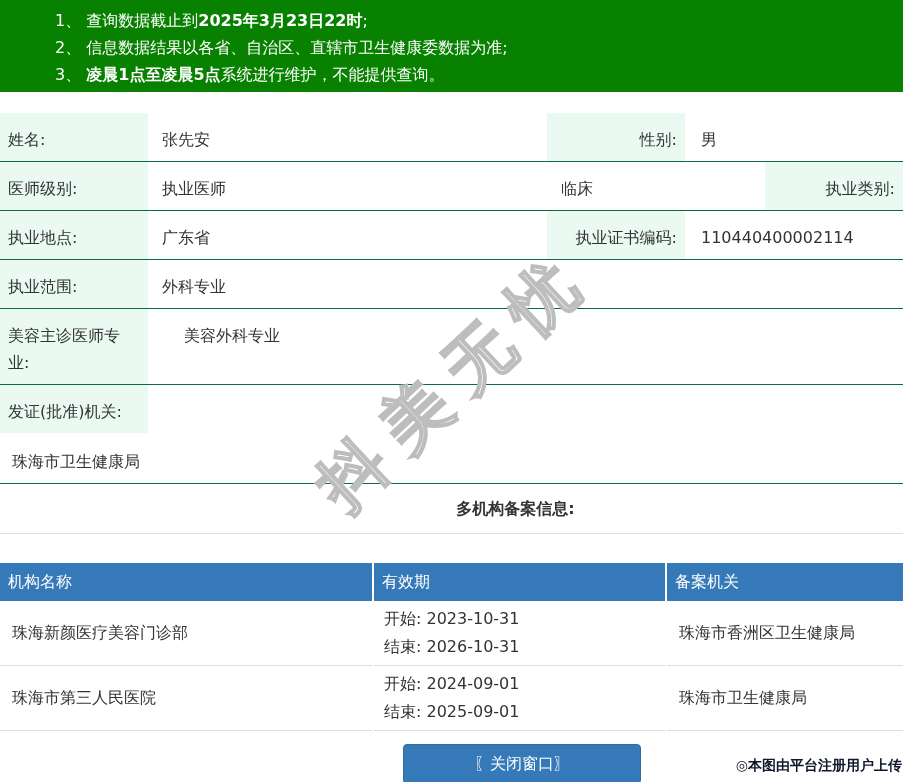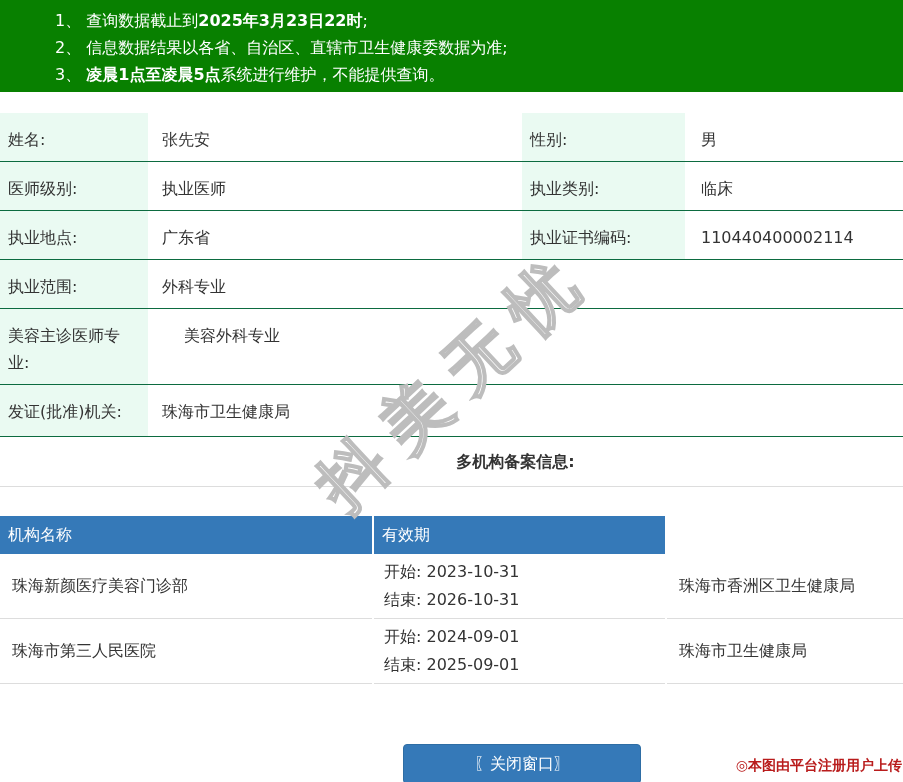--- a/index.html
+++ b/index.html
@@ -10,25 +10,25 @@
   }
   
   .banner{height:92px;background:#088000;box-sizing:border-box;padding-top:7px;}
   .banner-line{color:#fff;font-size:16px;line-height:27px;padding-left:55px;white-space:nowrap;}
   .banner-line .b{font-weight:bold;}
   
   .info-table{margin-top:21px;}
   .irow{display:flex;gap:2px;border-bottom:1px solid #0c6b40;background:#fff;
         box-sizing:border-box;align-items:stretch;min-height:47px;}
   .irow.tall{min-height:66px;gap:24px;}
-  .irow.last{min-height:52px;}
+  .irow.last{min-height:52px;flex-direction:column;}
   .cell{box-sizing:border-box;font-size:16px;color:#333;padding:13px 8px 8px 8px;line-height:27px;}
   .lbl{width:148px;flex:none;background:#eafaf2;}
   .val{flex:1;padding-left:12px;}
-  .lbl2{width:163px;flex:none;background:#eafaf2;}
+  .lbl2{width:138px;flex:none;background:#eafaf2;text-align:right;}
   .val2{width:216px;flex:none;padding-left:14px;}
   
   .section-title{margin-top:15px;text-align:center;transform:translateX(64px);
                  font-weight:bold;font-size:16px;color:#333;line-height:19px;}
   .divider{margin-top:15px;border-top:1px solid #ddd;height:0;}
   
   .record-table{margin-top:29px;}
   .rt-header{display:flex;gap:2px;background:#fff;}
   .rt-h{box-sizing:border-box;background:#3579b8;color:#fff;font-size:16px;
         height:38px;line-height:38px;padding-left:8px;}
@@ -38,21 +38,21 @@
   .rt-row{display:flex;gap:2px;background:#fff;}
   .rt-cell{box-sizing:border-box;border-bottom:1px solid #ddd;min-height:65px;
            font-size:16px;color:#333;display:flex;flex-direction:column;
            justify-content:center;padding-left:12px;}
   .rt-cell.validity{padding-left:10px;line-height:28px;}
   
   .close-btn{position:absolute;left:403px;top:744px;width:238px;height:40px;
              background:#3579b8;border:1px solid #2e6da4;border-radius:4px;
              color:#fff;font-size:16px;font-family:inherit;cursor:pointer;}
   
-  .credit{position:absolute;right:1px;top:757px;font-size:14px;font-weight:bold;color:#b91c1c;
+  .credit{position:absolute;right:1px;top:757px;font-size:14px;font-weight:bold;color:#0f172a;
           text-shadow:-1px -1px 0 #fff,1px -1px 0 #fff,-1px 1px 0 #fff,1px 1px 0 #fff;}
   
   .watermark{position:absolute;left:245px;top:335px;width:420px;height:90px;line-height:90px;
              text-align:center;transform:rotate(-43deg);font-size:66px;font-weight:bold;
              letter-spacing:20px;color:rgba(255,255,255,0.95);
              -webkit-text-stroke:2px #bdbdbd;z-index:10;pointer-events:none;white-space:nowrap;}
 </style>
 </head>
 <body>
 
@@ -67,22 +67,22 @@
   <div class="info-table">
     <div class="irow">
       <div class="cell lbl">姓名:</div>
       <div class="cell val">张先安</div>
       <div class="cell lbl2">性别:</div>
       <div class="cell val2">男</div>
     </div>
     <div class="irow">
       <div class="cell lbl">医师级别:</div>
       <div class="cell val">执业医师</div>
+      <div class="cell val2">临床</div>
       <div class="cell lbl2">执业类别:</div>
-      <div class="cell val2">临床</div>
     </div>
     <div class="irow">
       <div class="cell lbl">执业地点:</div>
       <div class="cell val">广东省</div>
       <div class="cell lbl2">执业证书编码:</div>
       <div class="cell val2">110440400002114</div>
     </div>
     <div class="irow">
       <div class="cell lbl">执业范围:</div>
       <div class="cell val">外科专业</div>
@@ -97,20 +97,21 @@
     </div>
   </div>
 
   <div class="section-title">多机构备案信息:</div>
   <div class="divider"></div>
 
   <div class="record-table">
     <div class="rt-header">
       <div class="rt-h c1">机构名称</div>
       <div class="rt-h c2">有效期</div>
+      <div class="rt-h c3">备案机关</div>
     </div>
     <div class="rt-row">
       <div class="rt-cell c1">珠海新颜医疗美容门诊部</div>
       <div class="rt-cell c2 validity">
         <div>开始: 2023-10-31</div>
         <div>结束: 2026-10-31</div>
       </div>
       <div class="rt-cell c3">珠海市香洲区卫生健康局</div>
     </div>
     <div class="rt-row">

